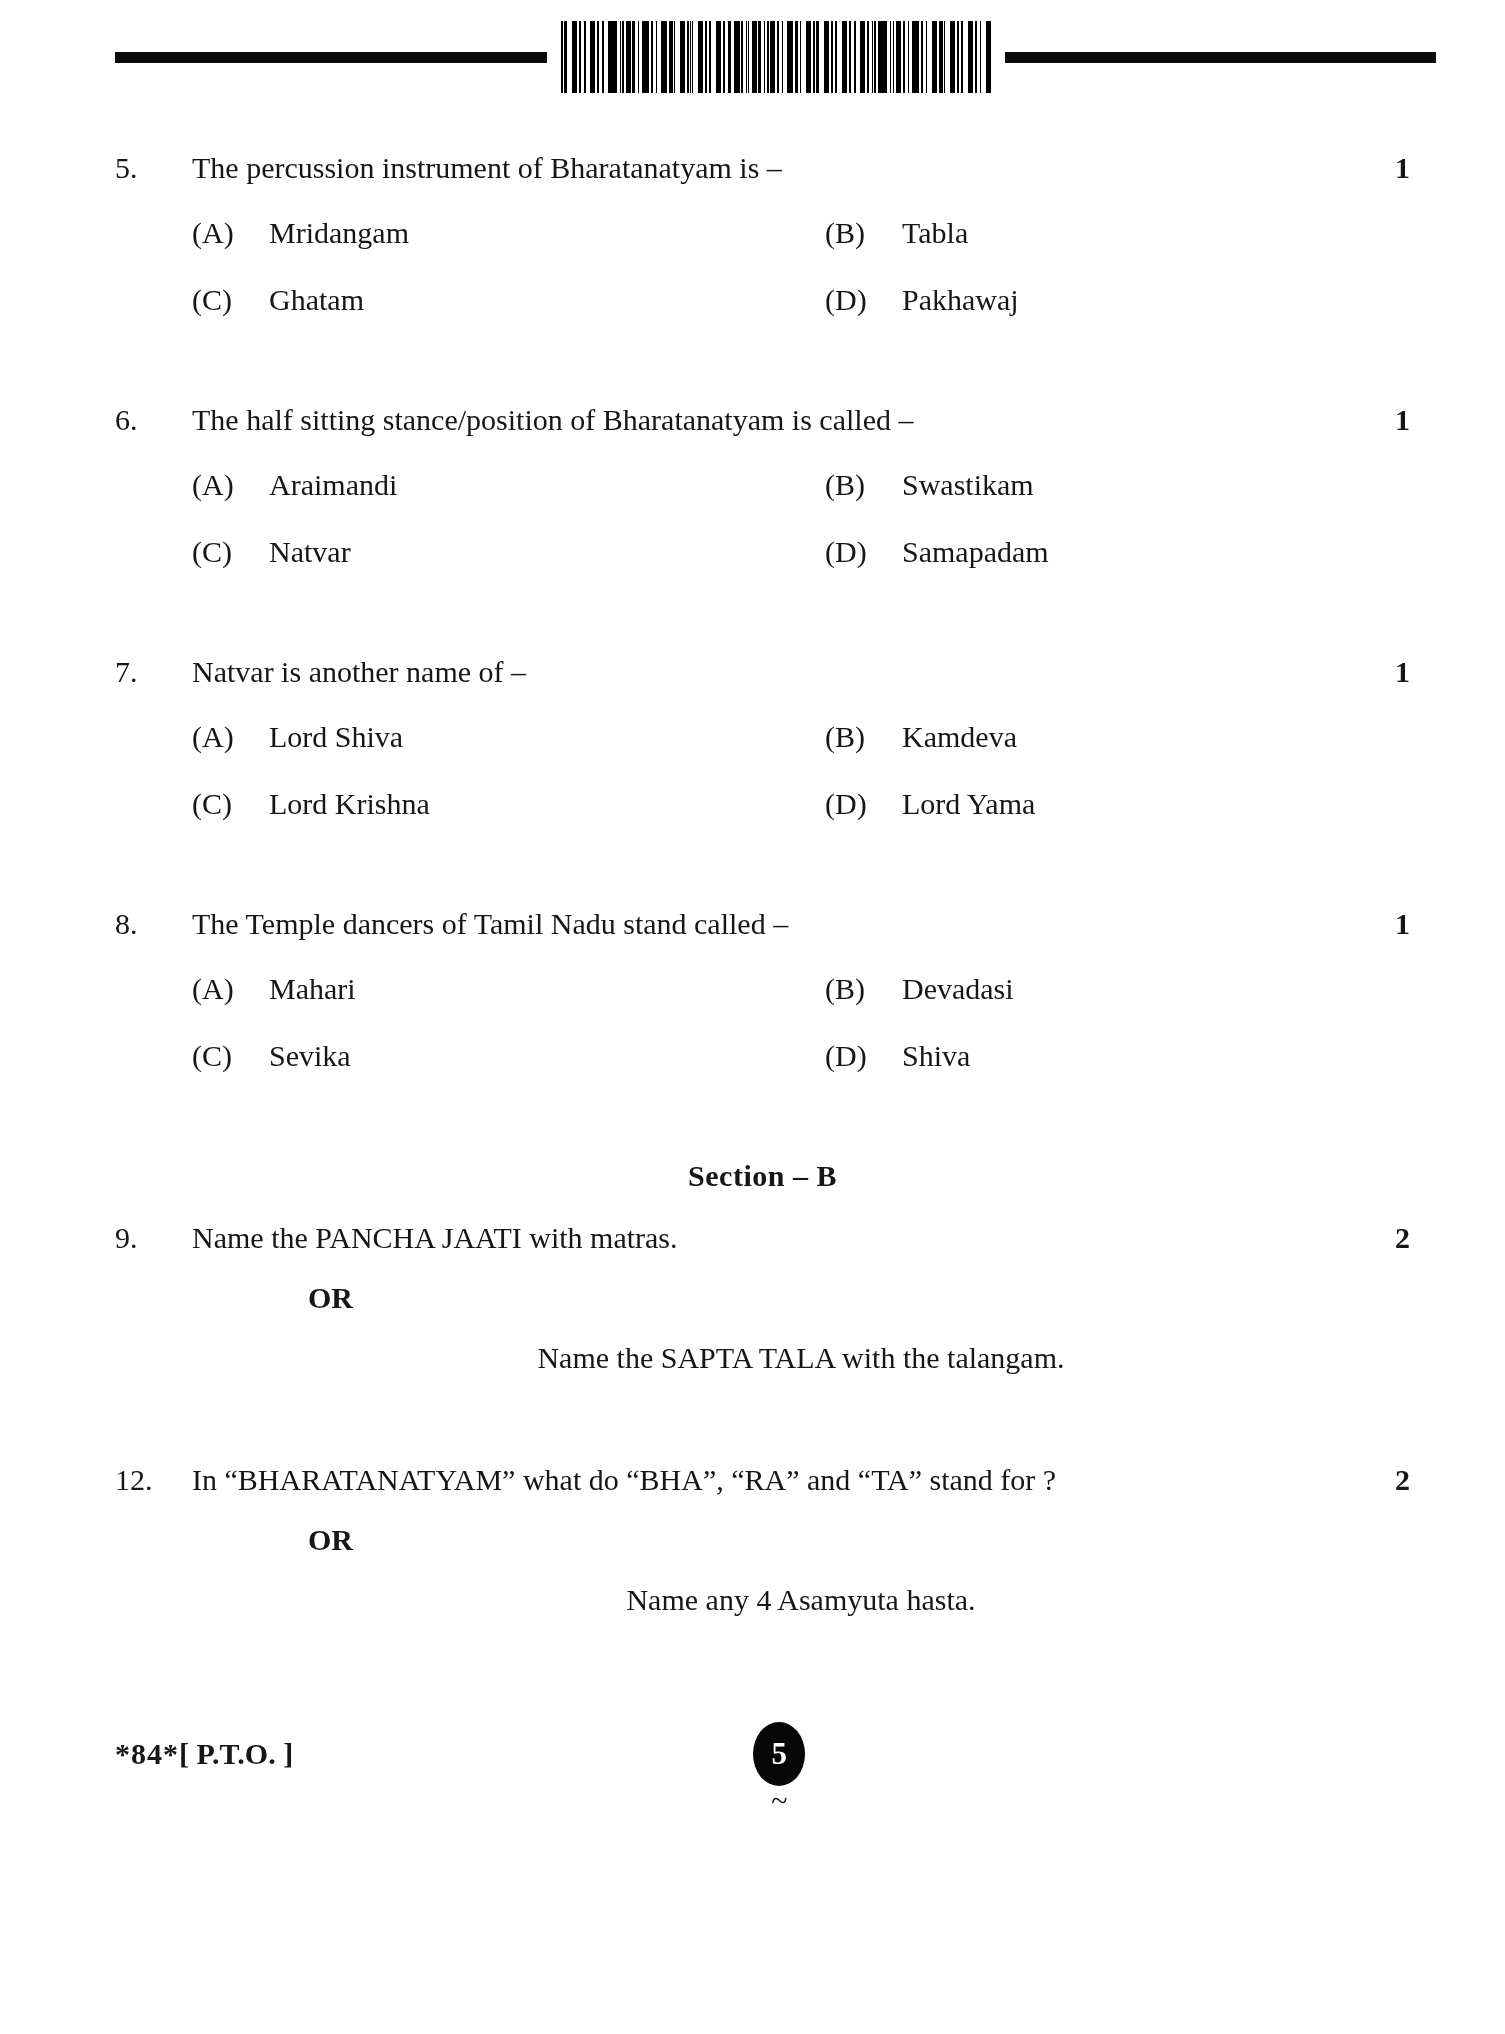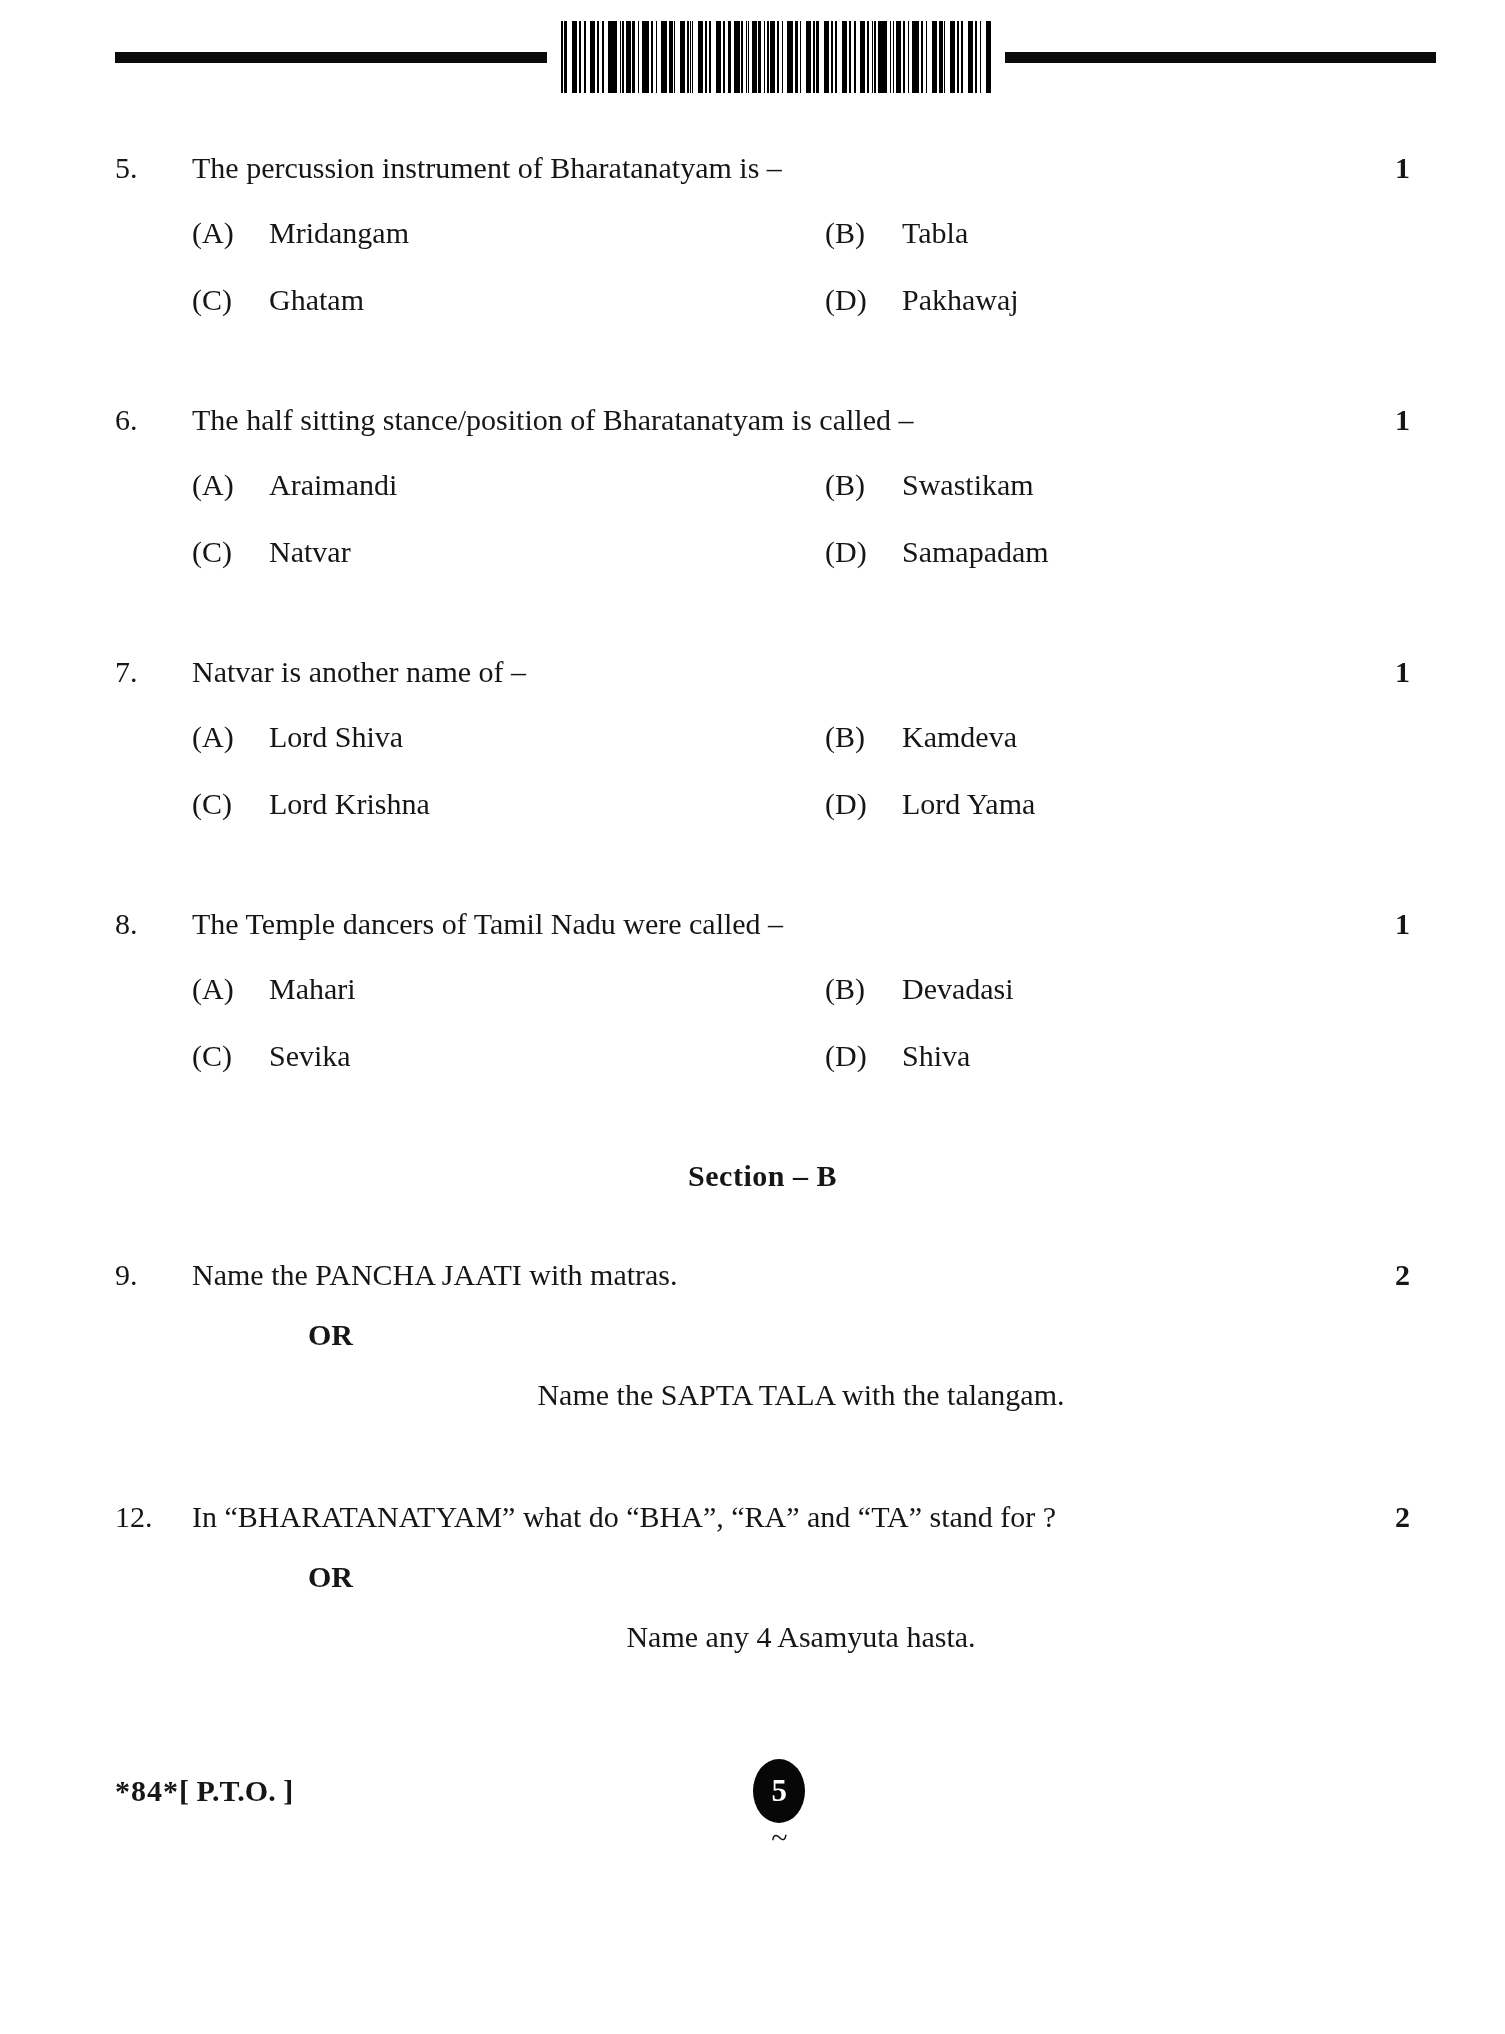--- a/index.html
+++ b/index.html
@@ -69,21 +69,21 @@
   .option { display: flex; align-items: flex-start; }
   .opt-label { flex: 0 0 77px; }
 
   
   .section-heading {
     text-align: center;
     font-weight: bold;
     font-size: 30px;
     line-height: 36px;
     margin-top: 9px;
-    margin-bottom: 63px;
+    margin-bottom: 26px;
     letter-spacing: 0.5px;
   }
 
   
   .shortq { margin-bottom: 86px; }
   .or-line {
     font-weight: bold;
     margin-left: 116px;
     margin-top: 24px;
   }
@@ -220,21 +220,21 @@
           <span>Lord Yama</span>
         </div>
       </div>
     </div>
   </div>
 
   <div class="question mcq">
     <div class="qnum">8.</div>
     <div class="qwrap">
       <div class="stem-row">
-        <div class="stem">The Temple dancers of Tamil Nadu were called –</div>
+        <div class="stem">The Temple dancers of Tamil Nadu stand called –</div>
         <div class="marks">1</div>
       </div>
       <div class="options">
         <div class="option">
           <span class="opt-label">(A)</span>
           <span>Mahari</span>
         </div>
         <div class="option">
           <span class="opt-label">(B)</span>
           <span>Devadasi</span>

